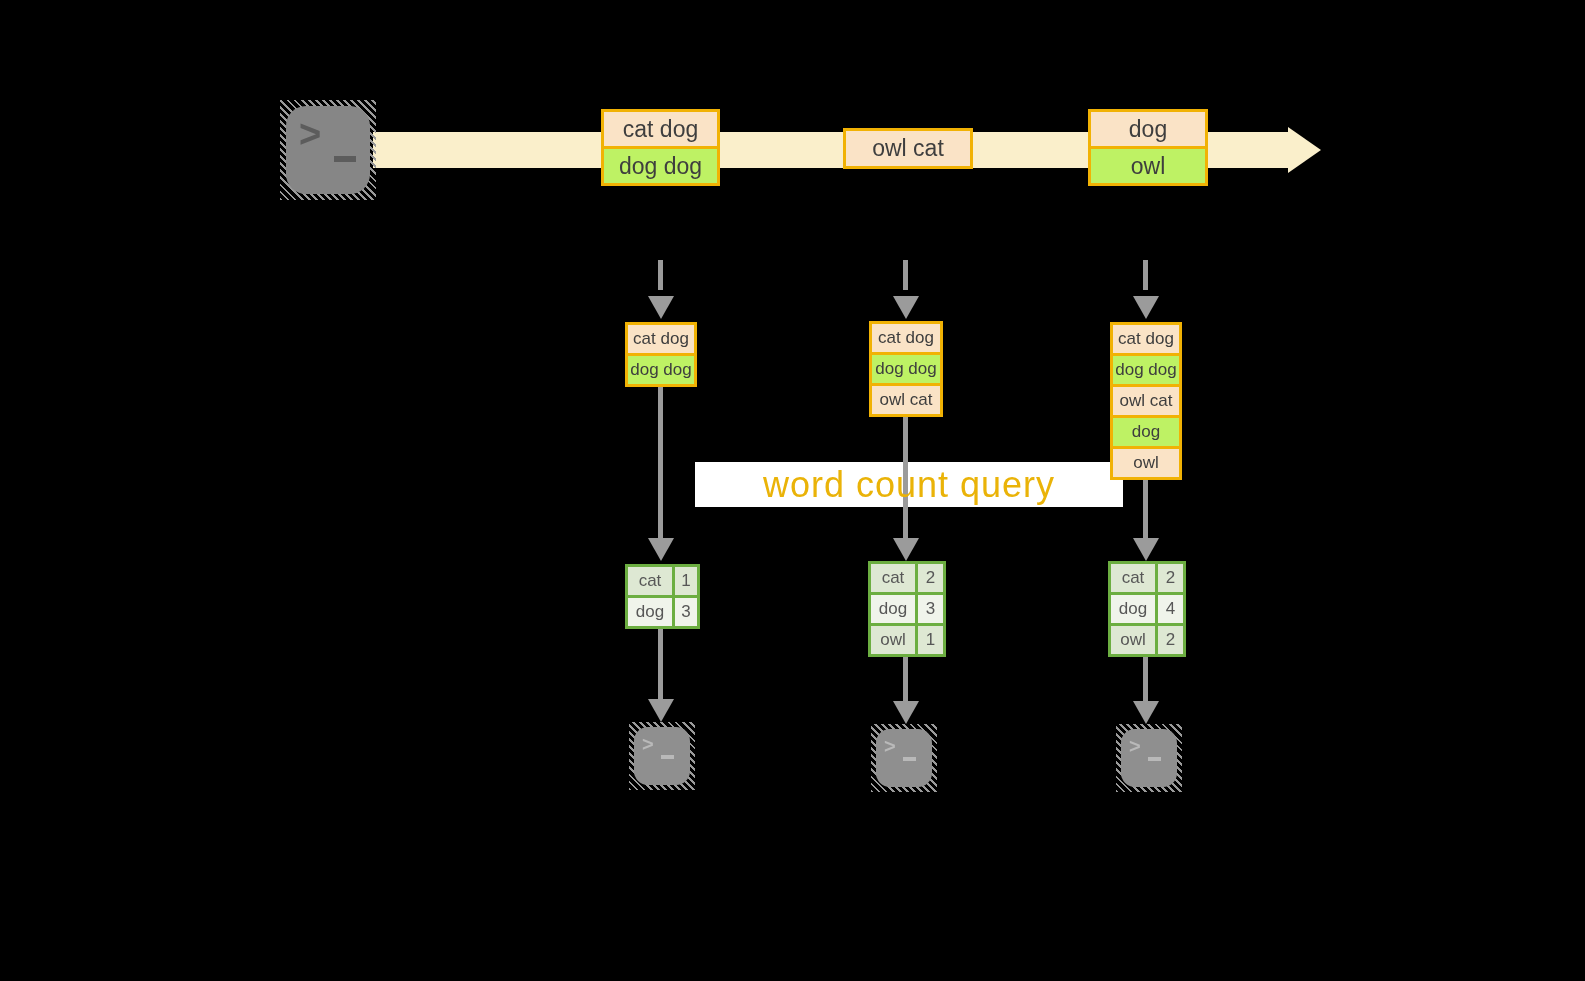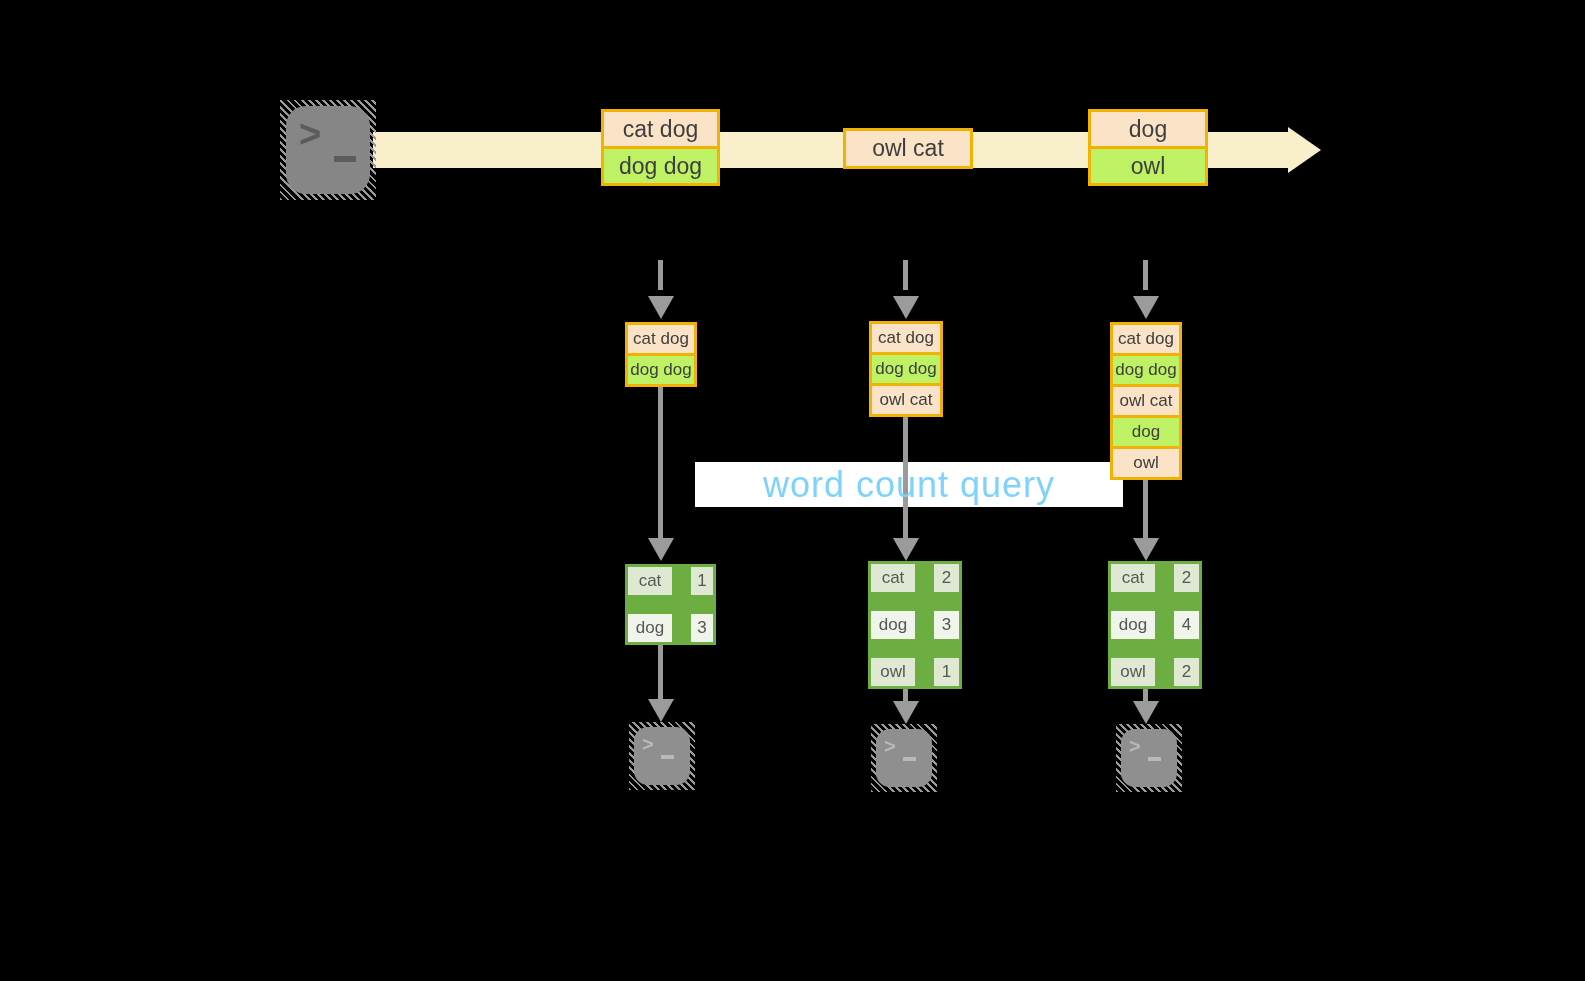--- a/index.html
+++ b/index.html
@@ -33,24 +33,24 @@
 
   
   .vline{position:absolute;width:5px;background:#9B9B9B;z-index:3;}
   .ah-down{position:absolute;width:0;height:0;border-left:13px solid transparent;
            border-right:13px solid transparent;border-top:23px solid #9B9B9B;z-index:3;}
 
   
   .querybox{position:absolute;left:695px;top:462px;width:428px;height:45px;background:#fff;z-index:2;}
   .querytext{position:absolute;left:695px;top:462px;width:428px;height:45px;display:flex;
              align-items:center;justify-content:center;font-size:36px;font-weight:300;
-             color:#7dd3fc;z-index:4;letter-spacing:1px;}
+             color:#eab308;z-index:4;letter-spacing:1px;}
 
   
-  .count-table{position:absolute;background:#6CAE41;padding:3px;display:grid;gap:19px;z-index:5;}
+  .count-table{position:absolute;background:#6CAE41;padding:3px;display:grid;gap:3px;z-index:5;}
   .count-cell{display:flex;align-items:center;justify-content:center;height:28px;
               font-size:17px;color:#575757;}
   .row-a{background:#DEE8D3;}
   .row-b{background:#F0F4EB;}
 </style>
 </head>
 <body>
 
 <div class="canvas">
 

